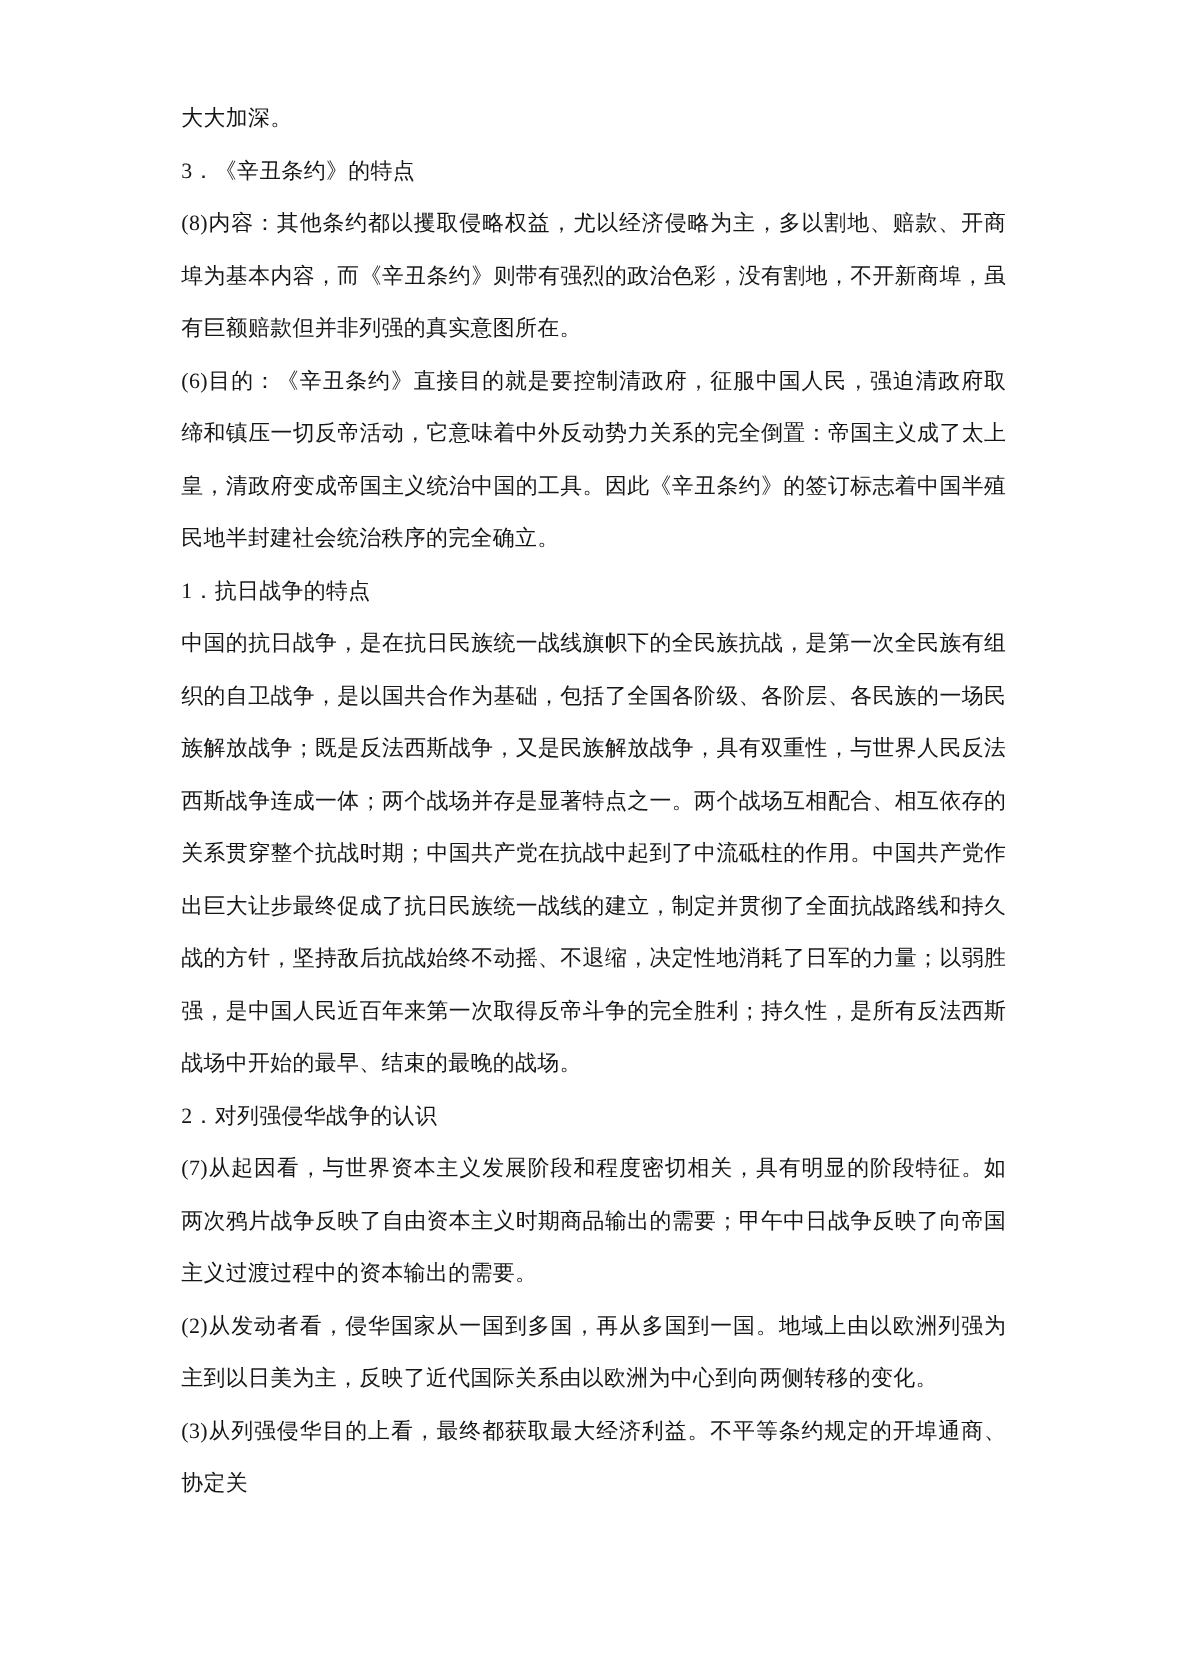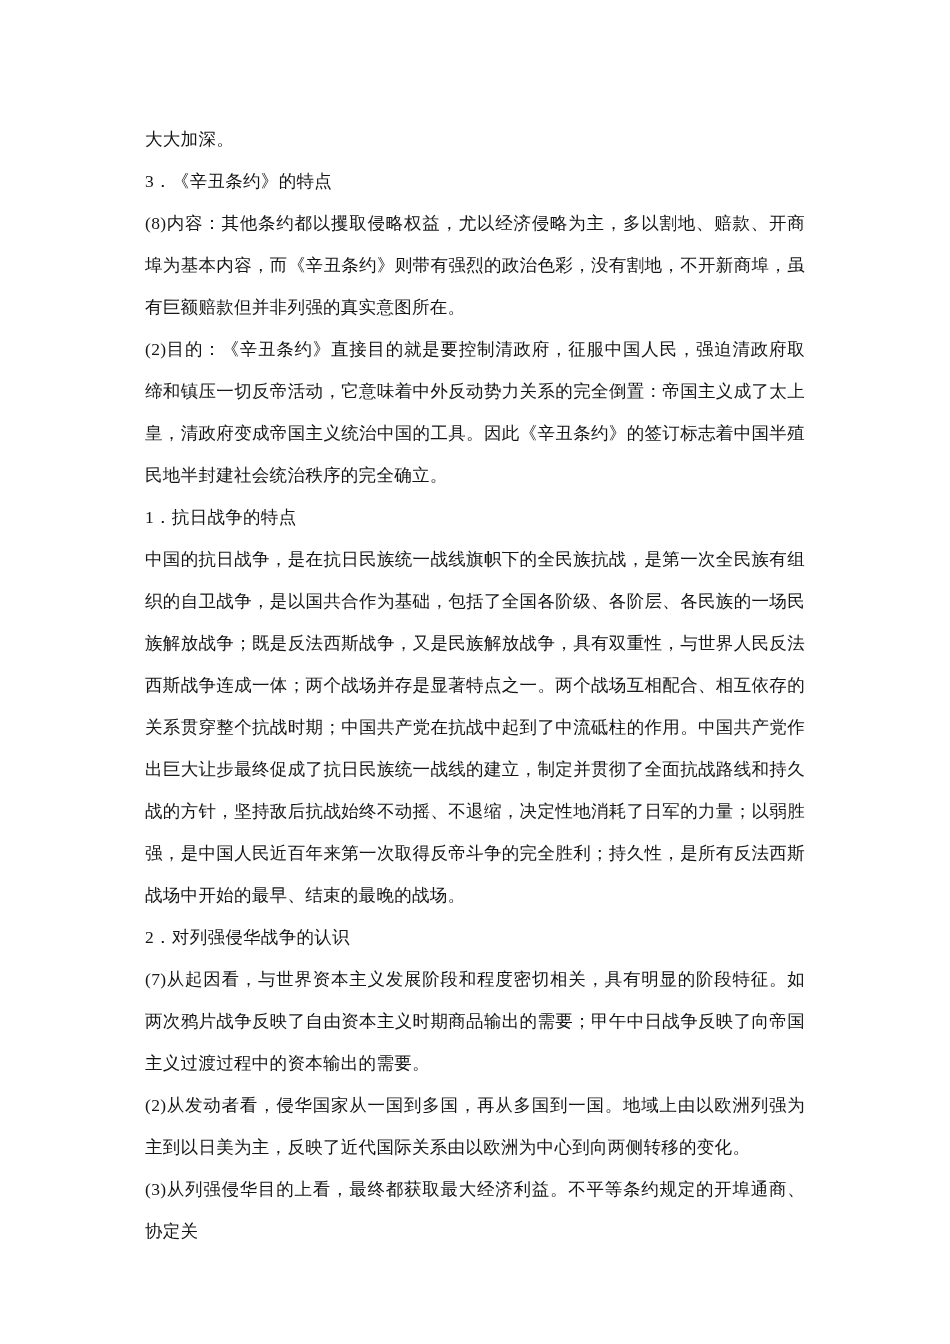--- a/index.html
+++ b/index.html
@@ -10,41 +10,41 @@
   body {
     width: 950px;
     height: 1344px;
     font-family: "Liberation Serif", "DejaVu Serif", serif;
     color: #151515;
   }
   .page {
     box-sizing: border-box;
     width: 950px;
     height: 1344px;
-    padding: 118px 145px 0 145px;
+    padding: 73px 145px 0 145px;
     overflow: hidden;
     background: #ffffff;
   }
   .para {
     margin: 0;
     font-size: 17.5px;
     line-height: 42px;
     letter-spacing: 0.3px;
     text-align: justify;
     text-justify: inter-ideograph;
     word-break: break-all;
   }
 </style>
 </head>
 <body>
 
 <div class="page">
   <p class="para">大大加深。</p>
   <p class="para">3．《辛丑条约》的特点</p>
   <p class="para">(8)内容：其他条约都以攫取侵略权益，尤以经济侵略为主，多以割地、赔款、开商埠为基本内容，而《辛丑条约》则带有强烈的政治色彩，没有割地，不开新商埠，虽有巨额赔款但并非列强的真实意图所在。</p>
-  <p class="para">(2)目的：《辛丑条约》直接目的就是要控制清政府，征服中国人民，强迫清政府取缔和镇压一切反帝活动，它意味着中外反动势力关系的完全倒置：帝国主义成了太上皇，清政府变成帝国主义统治中国的工具。因此《辛丑条约》的签订标志着中国半殖民地半封建社会统治秩序的完全确立。</p>
+  <p class="para">(6)目的：《辛丑条约》直接目的就是要控制清政府，征服中国人民，强迫清政府取缔和镇压一切反帝活动，它意味着中外反动势力关系的完全倒置：帝国主义成了太上皇，清政府变成帝国主义统治中国的工具。因此《辛丑条约》的签订标志着中国半殖民地半封建社会统治秩序的完全确立。</p>
   <p class="para">1．抗日战争的特点</p>
   <p class="para">中国的抗日战争，是在抗日民族统一战线旗帜下的全民族抗战，是第一次全民族有组织的自卫战争，是以国共合作为基础，包括了全国各阶级、各阶层、各民族的一场民族解放战争；既是反法西斯战争，又是民族解放战争，具有双重性，与世界人民反法西斯战争连成一体；两个战场并存是显著特点之一。两个战场互相配合、相互依存的关系贯穿整个抗战时期；中国共产党在抗战中起到了中流砥柱的作用。中国共产党作出巨大让步最终促成了抗日民族统一战线的建立，制定并贯彻了全面抗战路线和持久战的方针，坚持敌后抗战始终不动摇、不退缩，决定性地消耗了日军的力量；以弱胜强，是中国人民近百年来第一次取得反帝斗争的完全胜利；持久性，是所有反法西斯战场中开始的最早、结束的最晚的战场。</p>
   <p class="para">2．对列强侵华战争的认识</p>
   <p class="para">(7)从起因看，与世界资本主义发展阶段和程度密切相关，具有明显的阶段特征。如两次鸦片战争反映了自由资本主义时期商品输出的需要；甲午中日战争反映了向帝国主义过渡过程中的资本输出的需要。</p>
   <p class="para">(2)从发动者看，侵华国家从一国到多国，再从多国到一国。地域上由以欧洲列强为主到以日美为主，反映了近代国际关系由以欧洲为中心到向两侧转移的变化。</p>
   <p class="para">(3)从列强侵华目的上看，最终都获取最大经济利益。不平等条约规定的开埠通商、协定关</p>
 </div>
 
 </body></html>

